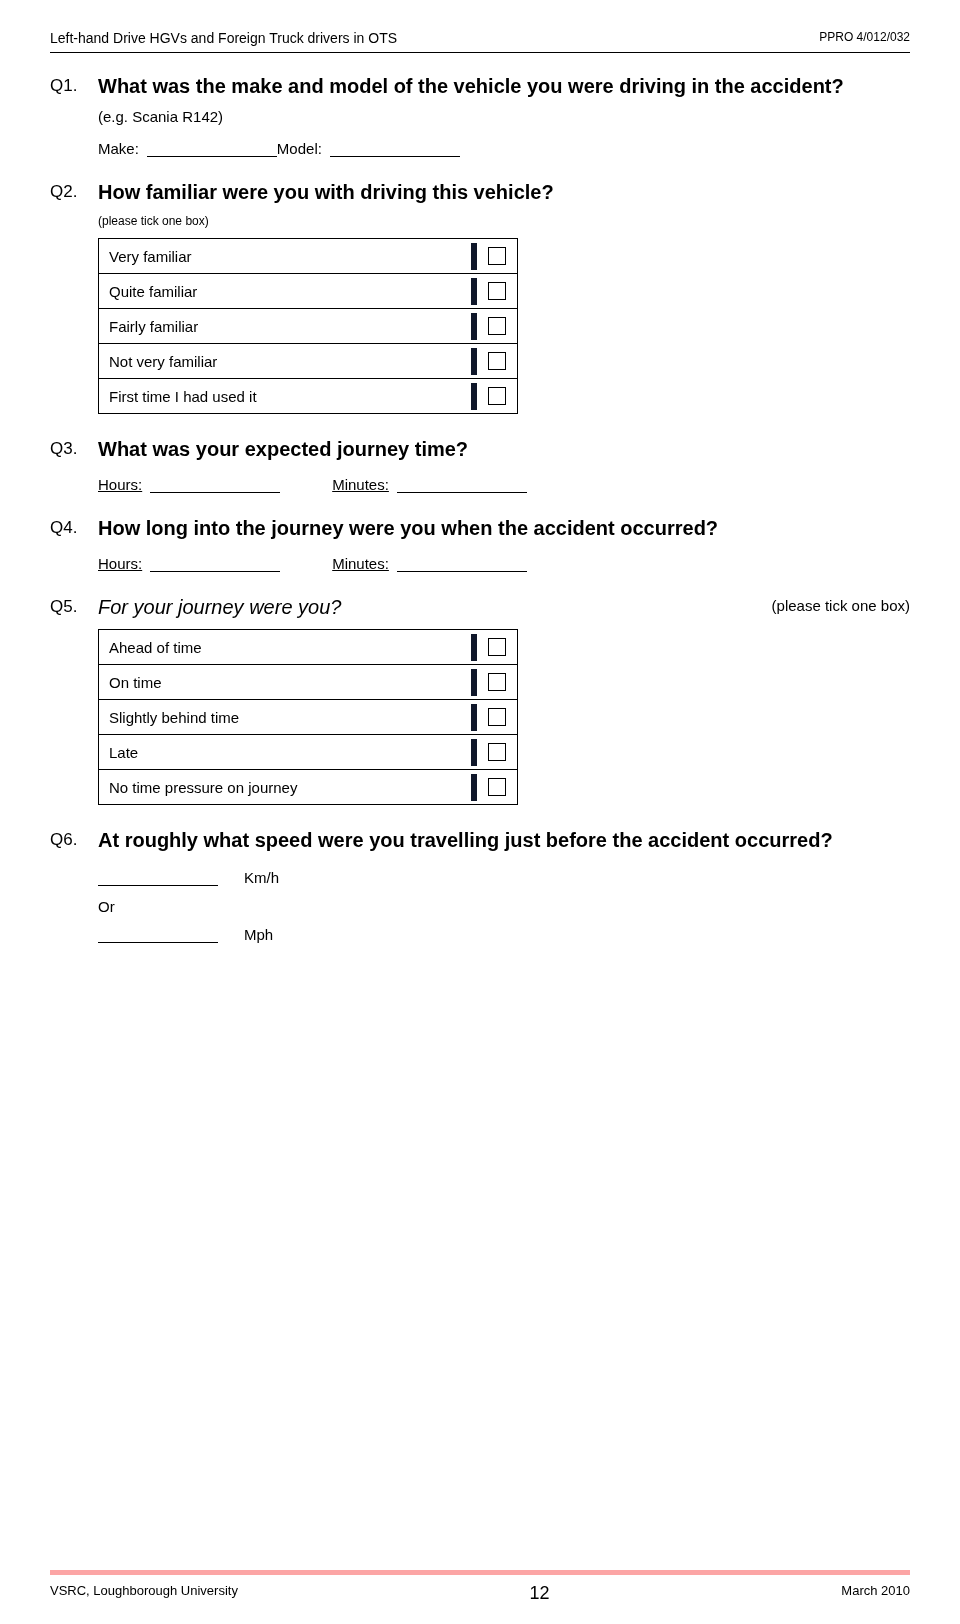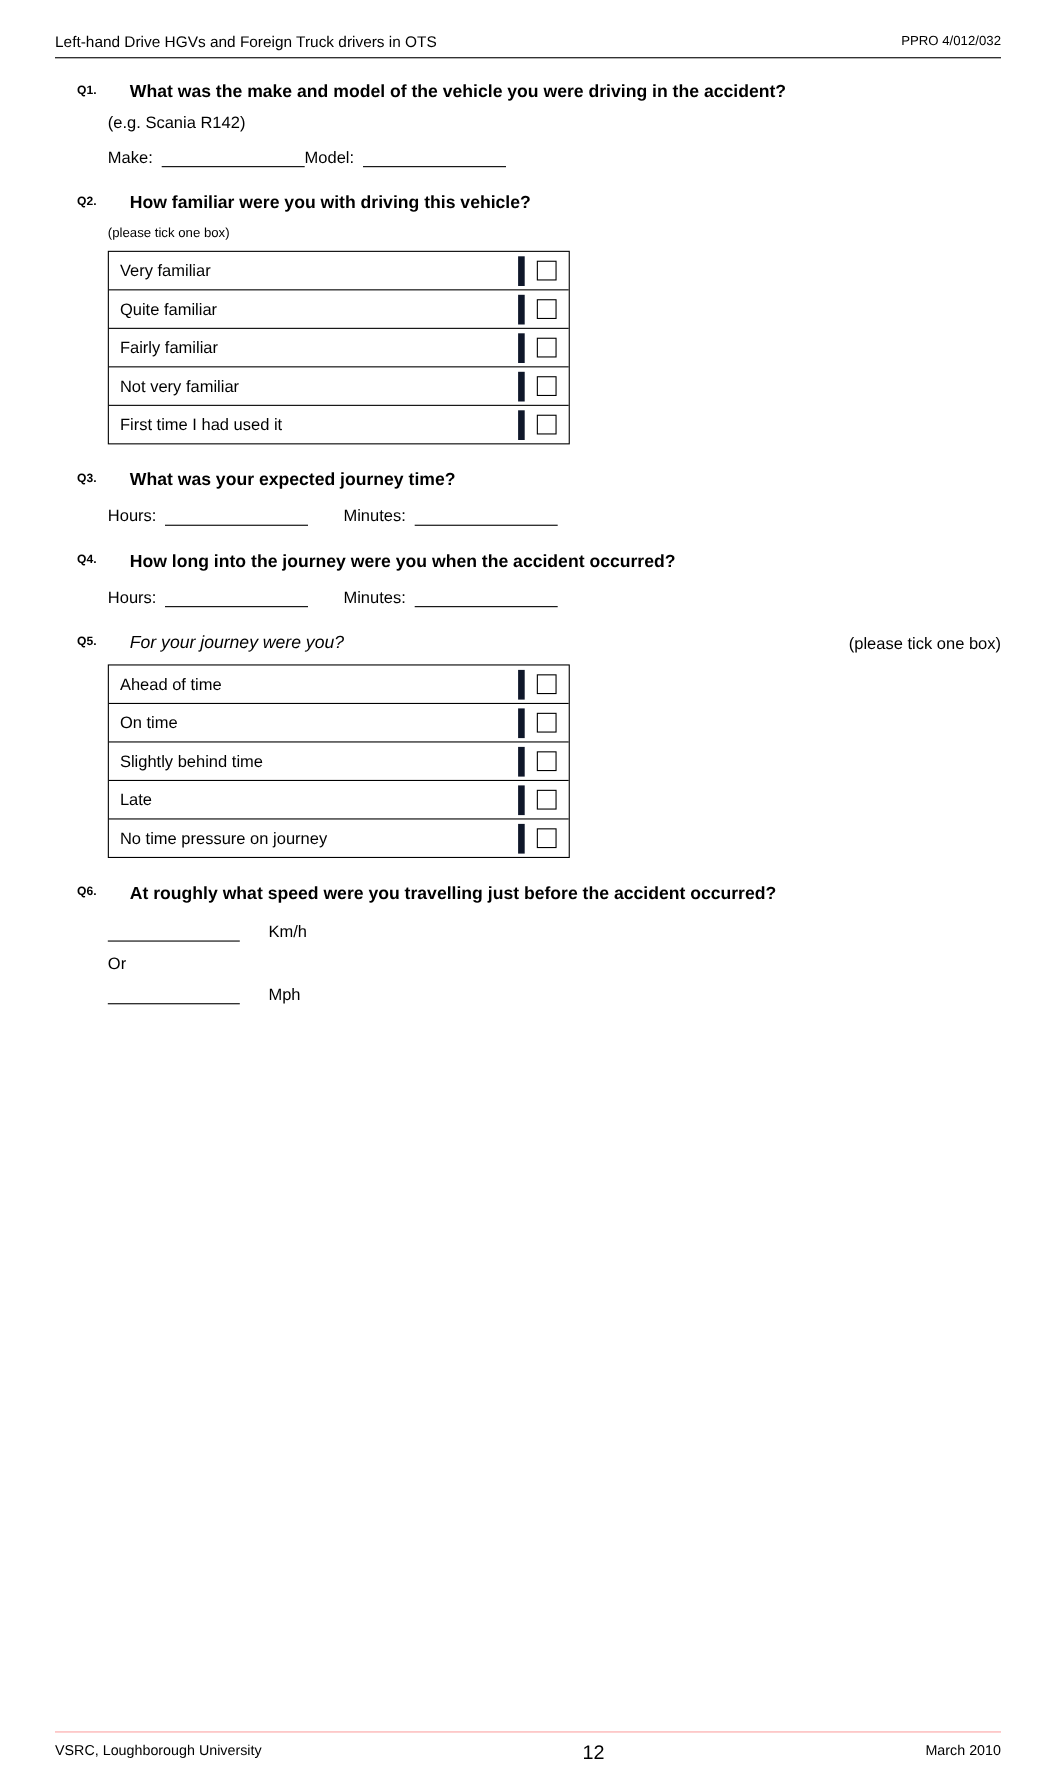--- a/index.html
+++ b/index.html
@@ -39,28 +39,27 @@
     .question-block {
       margin-bottom: 24px;
     }
     .question-row {
       display: flex;
       align-items: flex-start;
       gap: 16px;
       margin-bottom: 10px;
     }
     .q-num {
-      font-weight: bold;
-      font-size: 11px;
+      font-weight: normal;
+      font-size: 17px;
       min-width: 32px;
       padding-top: 1px;
-      margin-left: 20px;
     }
     .q-text {
-      font-size: 16px;
+      font-size: 20px;
       font-weight: bold;
       flex: 1;
     }
     .q-text.italic {
       font-style: italic;
       font-weight: normal;
     }
     .sub-note {
       font-size: 12px;
       font-weight: normal;
@@ -99,22 +98,23 @@
       width: 18px;
       height: 18px;
       border: 1px solid #000;
       display: inline-block;
     }
     
     .input-line-group {
       margin-left: 48px;
       margin-top: 8px;
       display: flex;
-      gap: 32px;
+      gap: 52px;
       align-items: flex-end;
+      text-decoration: underline;
     }
     .input-line-item {
       display: flex;
       align-items: flex-end;
       gap: 8px;
     }
     .input-label {
       font-size: 15px;
       font-weight: normal;
     }
@@ -160,21 +160,21 @@
       margin-bottom: 6px;
     }
     
     .footer {
       position: absolute;
       bottom: 20px;
       left: 50px;
       right: 50px;
       display: flex;
       justify-content: space-between;
-      border-top: 1px solid #fca5a5;
+      border-top: 5px solid #fca5a5;
       padding-top: 8px;
       font-size: 13px;
     }
     .footer-center {
       font-size: 18px;
     }
   </style>
 </head>
 <body>
 

